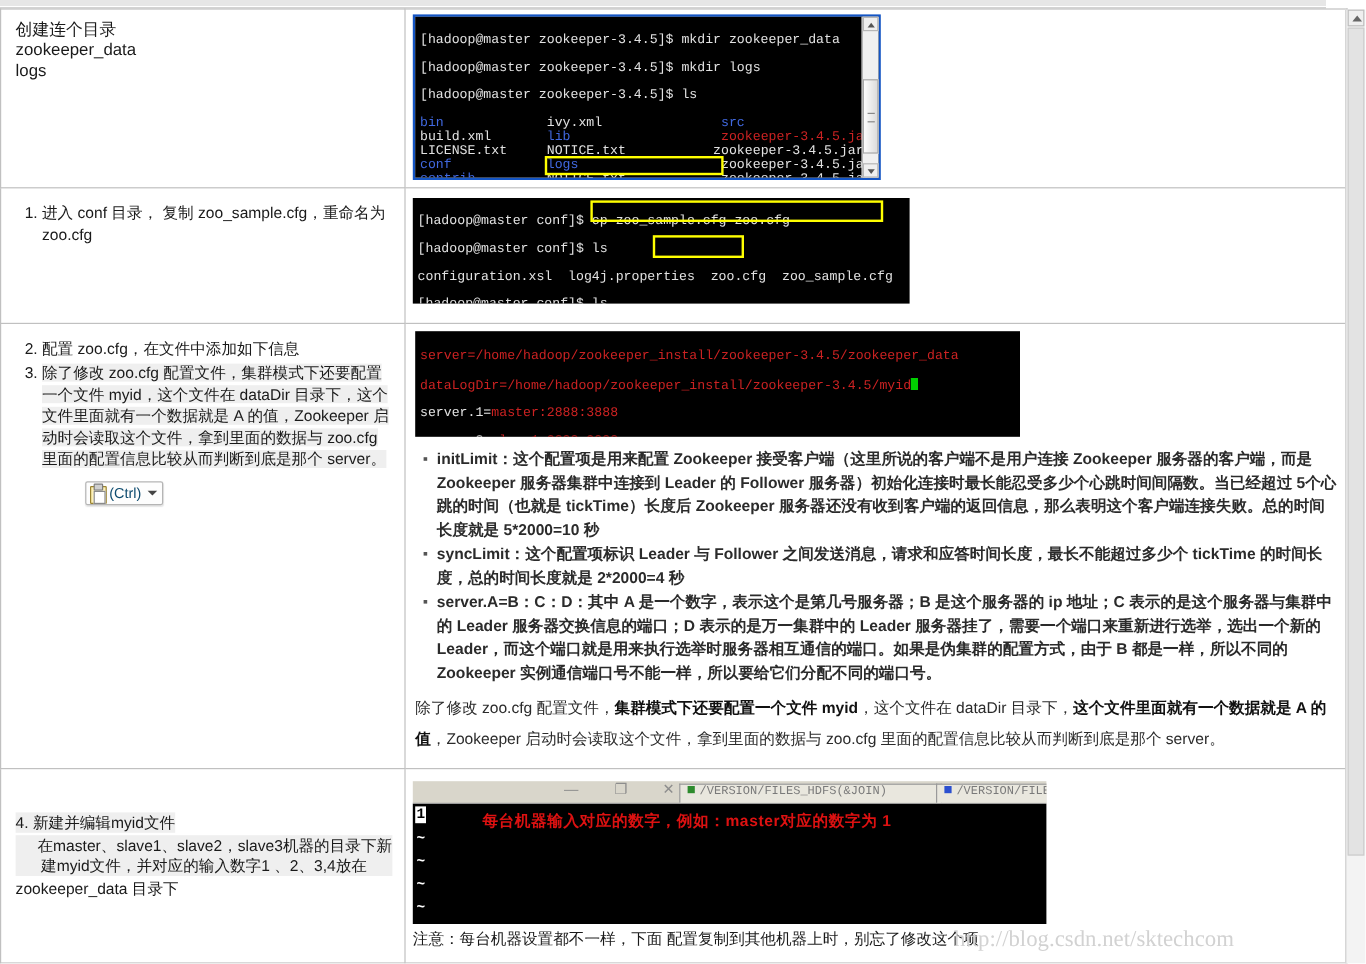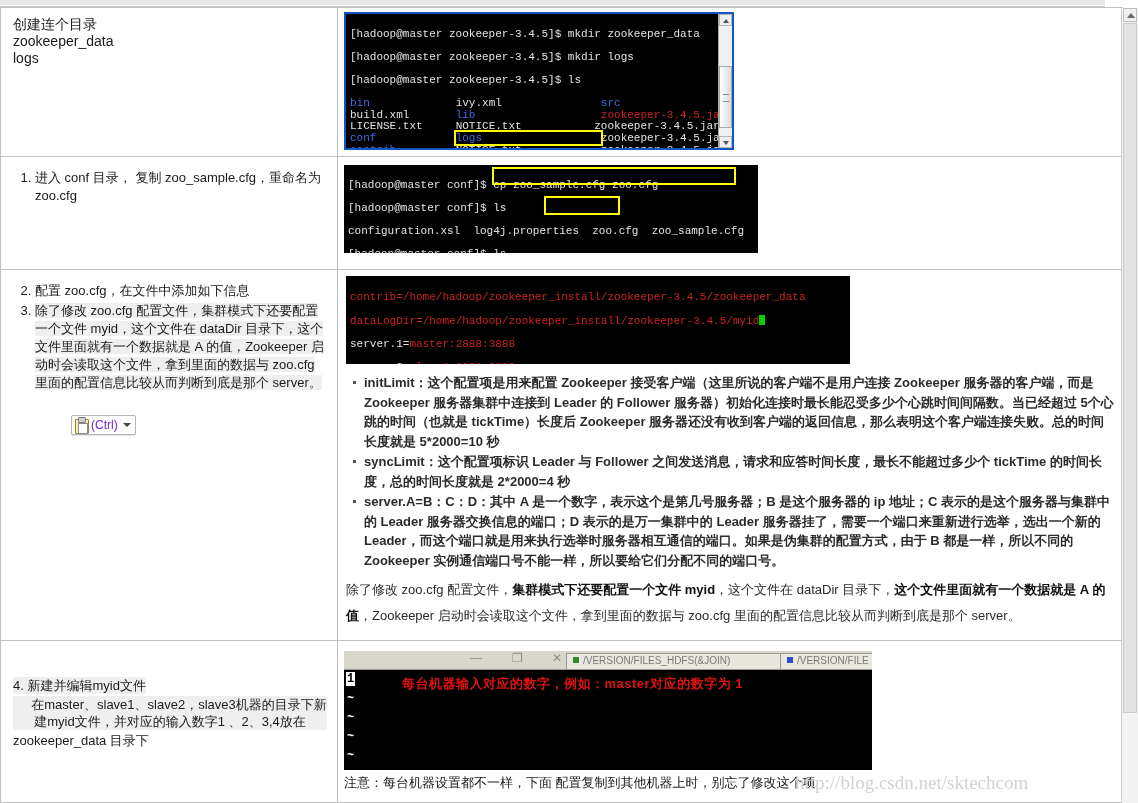--- a/index.html
+++ b/index.html
@@ -37,22 +37,22 @@
 
   ol.numlist{margin:4px 0 0 0;padding-left:22px;}
   ol.numlist > li{font-size:13px;line-height:18px;margin-bottom:2px;}
   .hl{background:#efefef;}
   .mono{font-family:"Liberation Mono","DejaVu Sans Mono",monospace;font-size:12px;}
 
   
   .paste-btn{
     display:inline-flex;align-items:center;gap:3px;
     border:1px solid #b5b5b5;background:#fdfdfd;
-    border-radius:2px;padding:1px 4px 1px 2px;margin-left:58px;margin-top:21px;
-    font-size:12px;color:#6d28d9;box-shadow:0 1px 1px rgba(0,0,0,.10);
+    border-radius:2px;padding:1px 4px 1px 2px;margin-left:58px;margin-top:7px;
+    font-size:12px;color:#0c4a6e;box-shadow:0 1px 1px rgba(0,0,0,.10);
   }
   .clip-ico{width:14px;height:16px;position:relative;display:inline-block;}
   .clip-ico .body{position:absolute;left:1px;top:2px;width:12px;height:13px;background:#fdf0b6;border:1px solid #9a8331;border-radius:1px;}
   .clip-ico .clip{position:absolute;left:4px;top:0px;width:6px;height:4px;background:#cfcfcf;border:1px solid #7d7d7d;border-radius:1px;}
   .clip-ico .doc{position:absolute;left:4px;top:6px;width:8px;height:9px;background:#ffffff;border:1px solid #8a8a8a;}
   .caret-dn{display:inline-block;width:0;height:0;border-left:4px solid transparent;border-right:4px solid transparent;border-top:4px solid #444;margin-left:2px;}
 
   
   .term-wrap{position:relative;display:inline-block;}
   .term{
@@ -83,21 +83,21 @@
   ul.bl{margin:6px 0 0 0;padding-left:18px;list-style:none;font-weight:bold;}
   ul.bl>li{position:relative;font-size:13px;line-height:19.5px;margin-bottom:1px;color:#2b2b2b;}
   ul.bl>li:before{content:"";position:absolute;left:-11px;top:8px;width:3px;height:3px;background:#555;}
   p.para{font-size:13px;line-height:26px;margin:7px 0 0 0;color:#2b2b2b;}
   .bold{font-weight:bold;color:#111;}
 
   
   .vim-shot{position:relative;width:528px;}
   .vim-chrome{height:18px;background:#d9d6cb;border-bottom:1px solid #9a9a9a;position:relative;overflow:hidden;}
   .vim-chrome .mini{position:absolute;color:#8d8d8d;font-size:12px;}
-  .vim-tab{position:absolute;top:2px;height:15px;background:#e9e7de;border:1px solid #9a9a9a;border-bottom:none;color:#7a7a7a;font-size:10px;padding:1px 6px;overflow:hidden;white-space:nowrap;}
+  .vim-tab{position:absolute;top:2px;height:15px;background:#e9e7de;border:1px solid #9a9a9a;border-bottom:none;color:#7a7a7a;font-size:10px;padding:1px 6px;overflow:hidden;white-space:nowrap;font-family:Liberation Mono, monospace;}
   .vim-tab .sq{display:inline-block;width:6px;height:6px;margin-right:4px;vertical-align:1px;}
   .vim-body{background:#000;height:100px;position:relative;font-family:"Liberation Mono","DejaVu Sans Mono",monospace;}
   .vim-body .ln{position:absolute;left:2px;color:#fff;font-size:12px;font-weight:bold;background:#fff;color:#000;padding:0 1px;}
   .vim-body .tilde{position:absolute;left:3px;color:#fff;font-size:12px;font-weight:bold;}
   .vim-body .redline{position:absolute;left:58px;top:5px;color:#dd1111;font-size:13px;font-weight:bold;font-family:"Liberation Sans","DejaVu Sans",sans-serif;letter-spacing:.5px;}
   .note{font-size:13px;color:#1a1a1a;margin-top:4px;line-height:18px;}
 
   
   #watermark{
     position:absolute;left:795px;top:772px;
@@ -213,21 +213,21 @@
           </span>
           <span>(Ctrl)</span>
           <span class="caret-dn"></span>
         </div>
       </div>
     </td>
     <td class="col-right">
       <div class="cell-pad" style="padding:6px 8px 6px 8px;">
         <div class="term-wrap" style="width:504px;">
           <div class="term" style="width:504px;height:88px;box-sizing:border-box;padding:4px;">
-<span class="red">contrib=</span><span class="red">/home/hadoop/zookeeper_install/zookeeper-3.4.5/zookeeper_data</span>
+<span class="red">server=</span><span class="red">/home/hadoop/zookeeper_install/zookeeper-3.4.5/zookeeper_data</span>
 <span>
 </span><span class="red">dataLogDir=</span><span class="red">/home/hadoop/zookeeper_install/zookeeper-3.4.5/myid</span><span class="grn-cur"></span>
 <span>
 </span><span class="white">server.1=</span><span class="red">master:2888:3888</span>
 <span>
 </span><span class="white">server.2=</span><span class="red">slave1:2888:3888</span>
 <span>
 </span>
 <span>
 </span>

